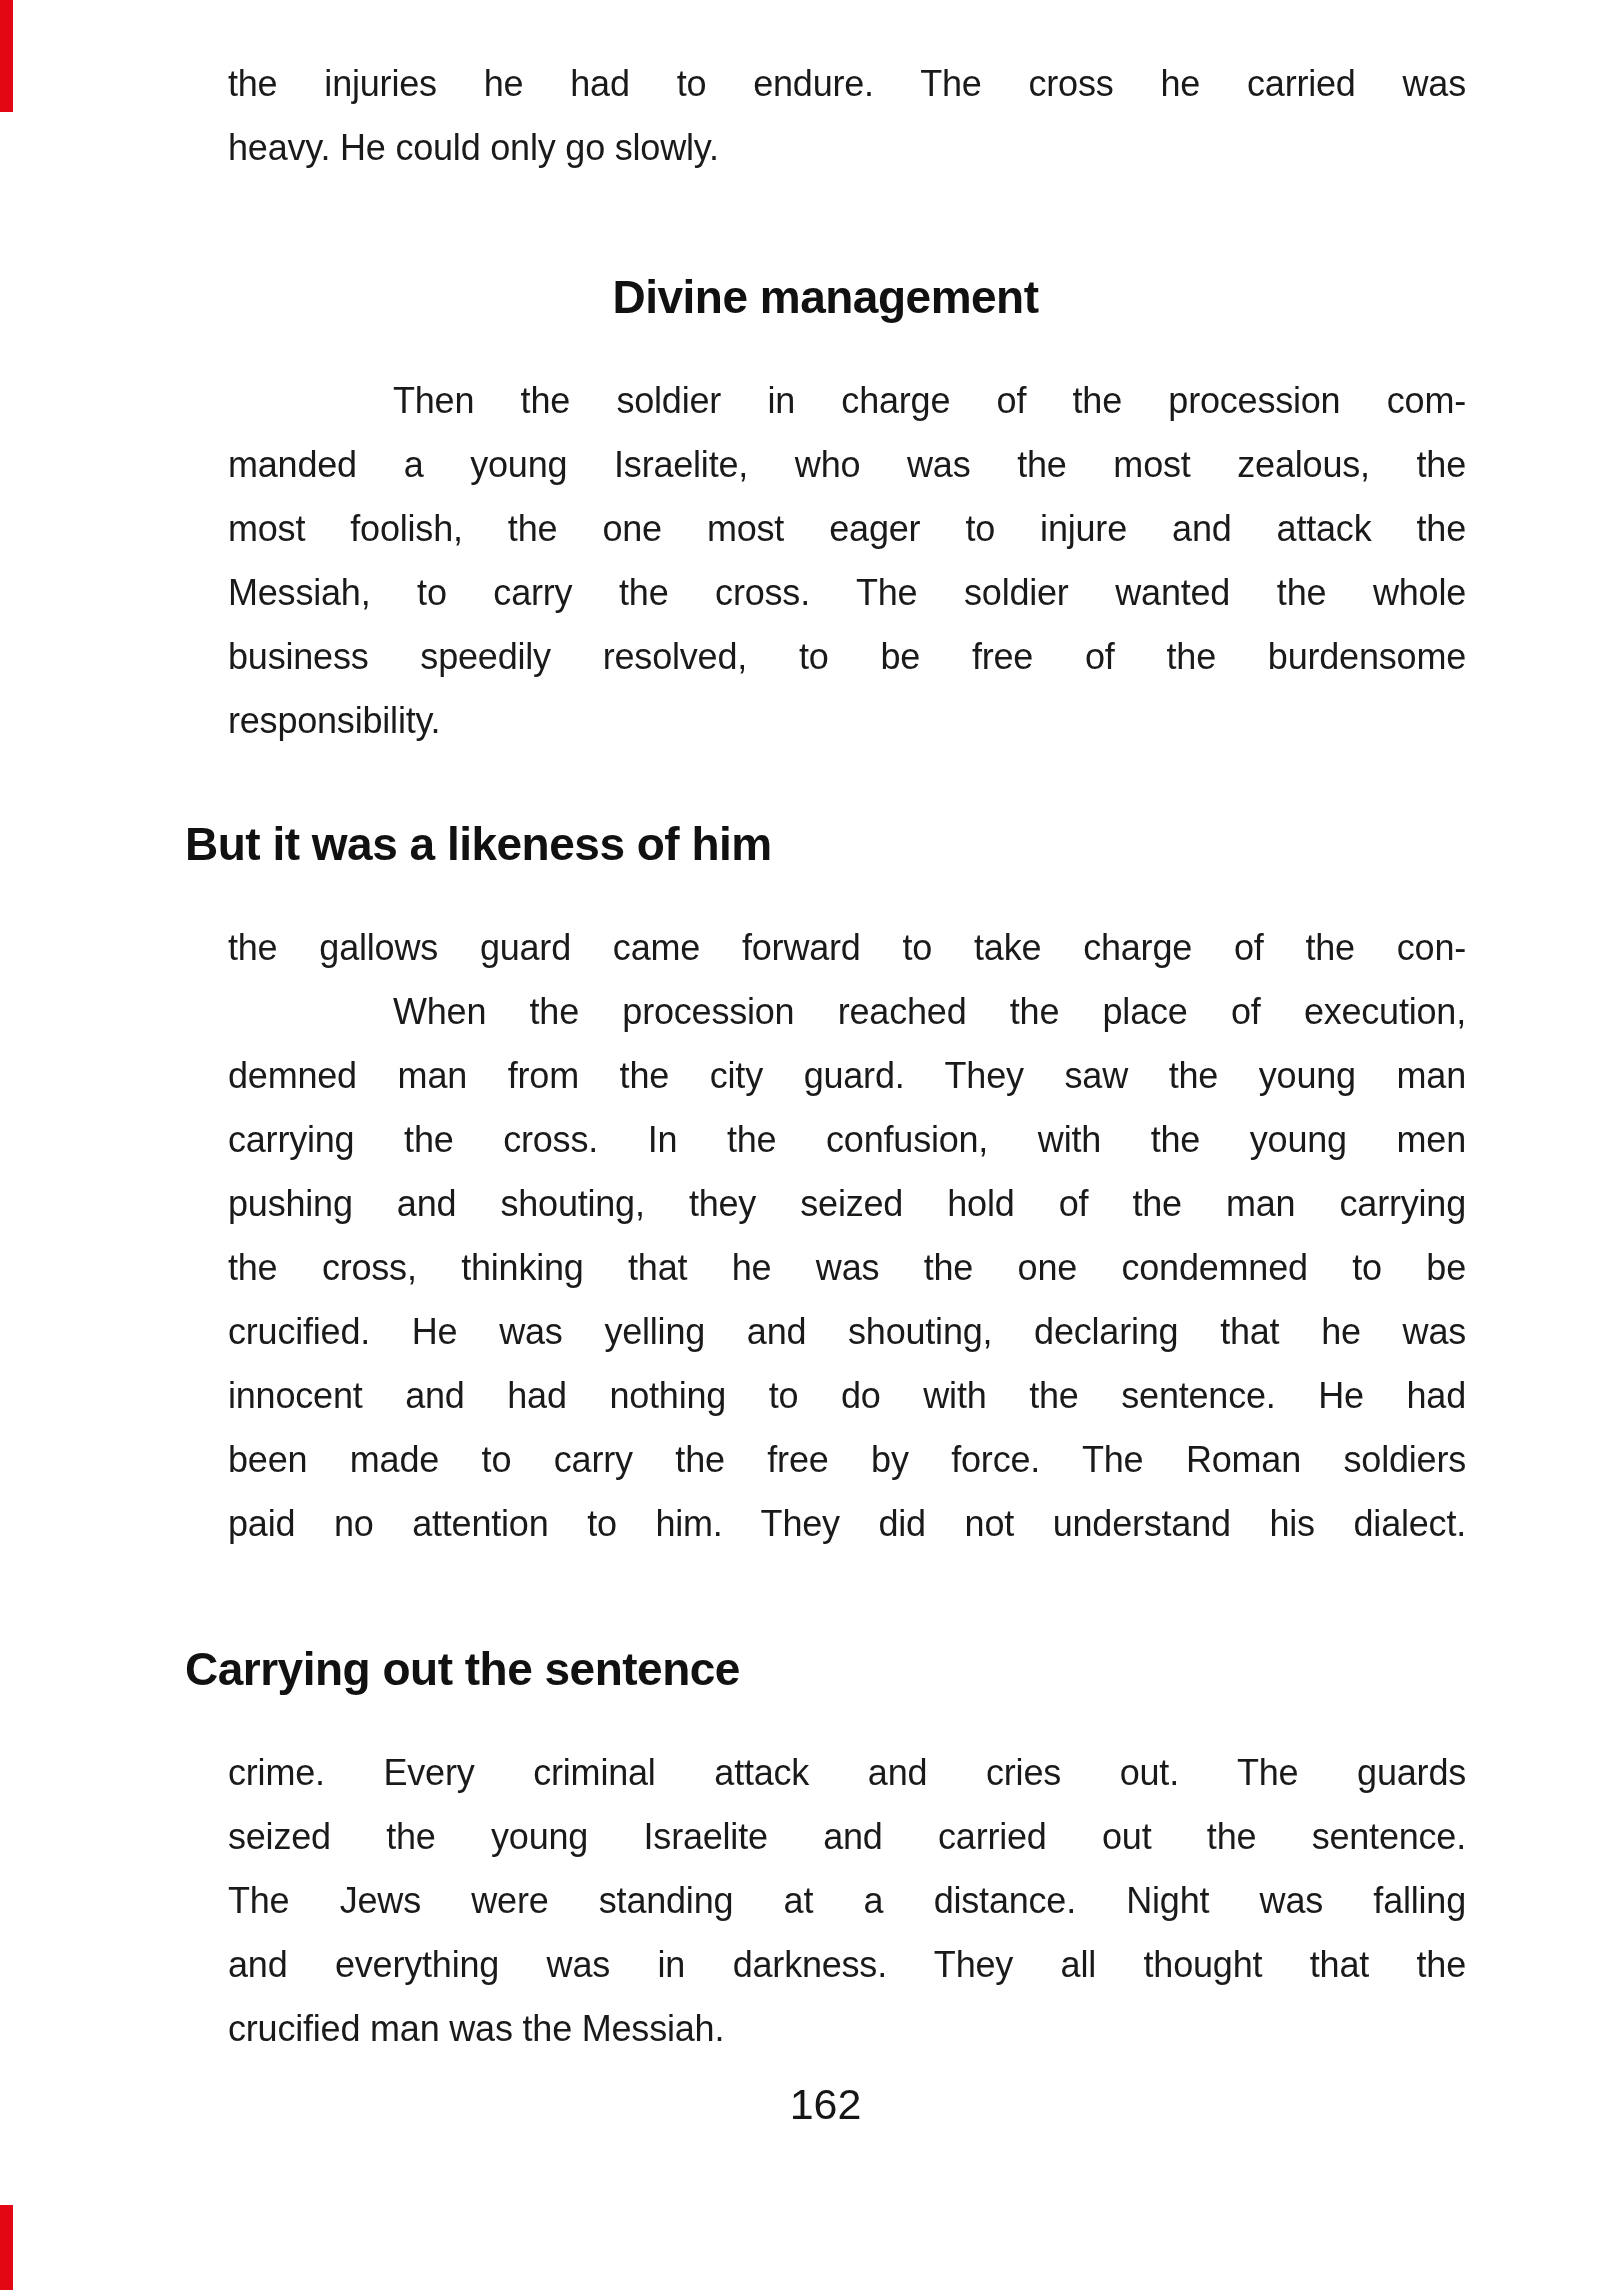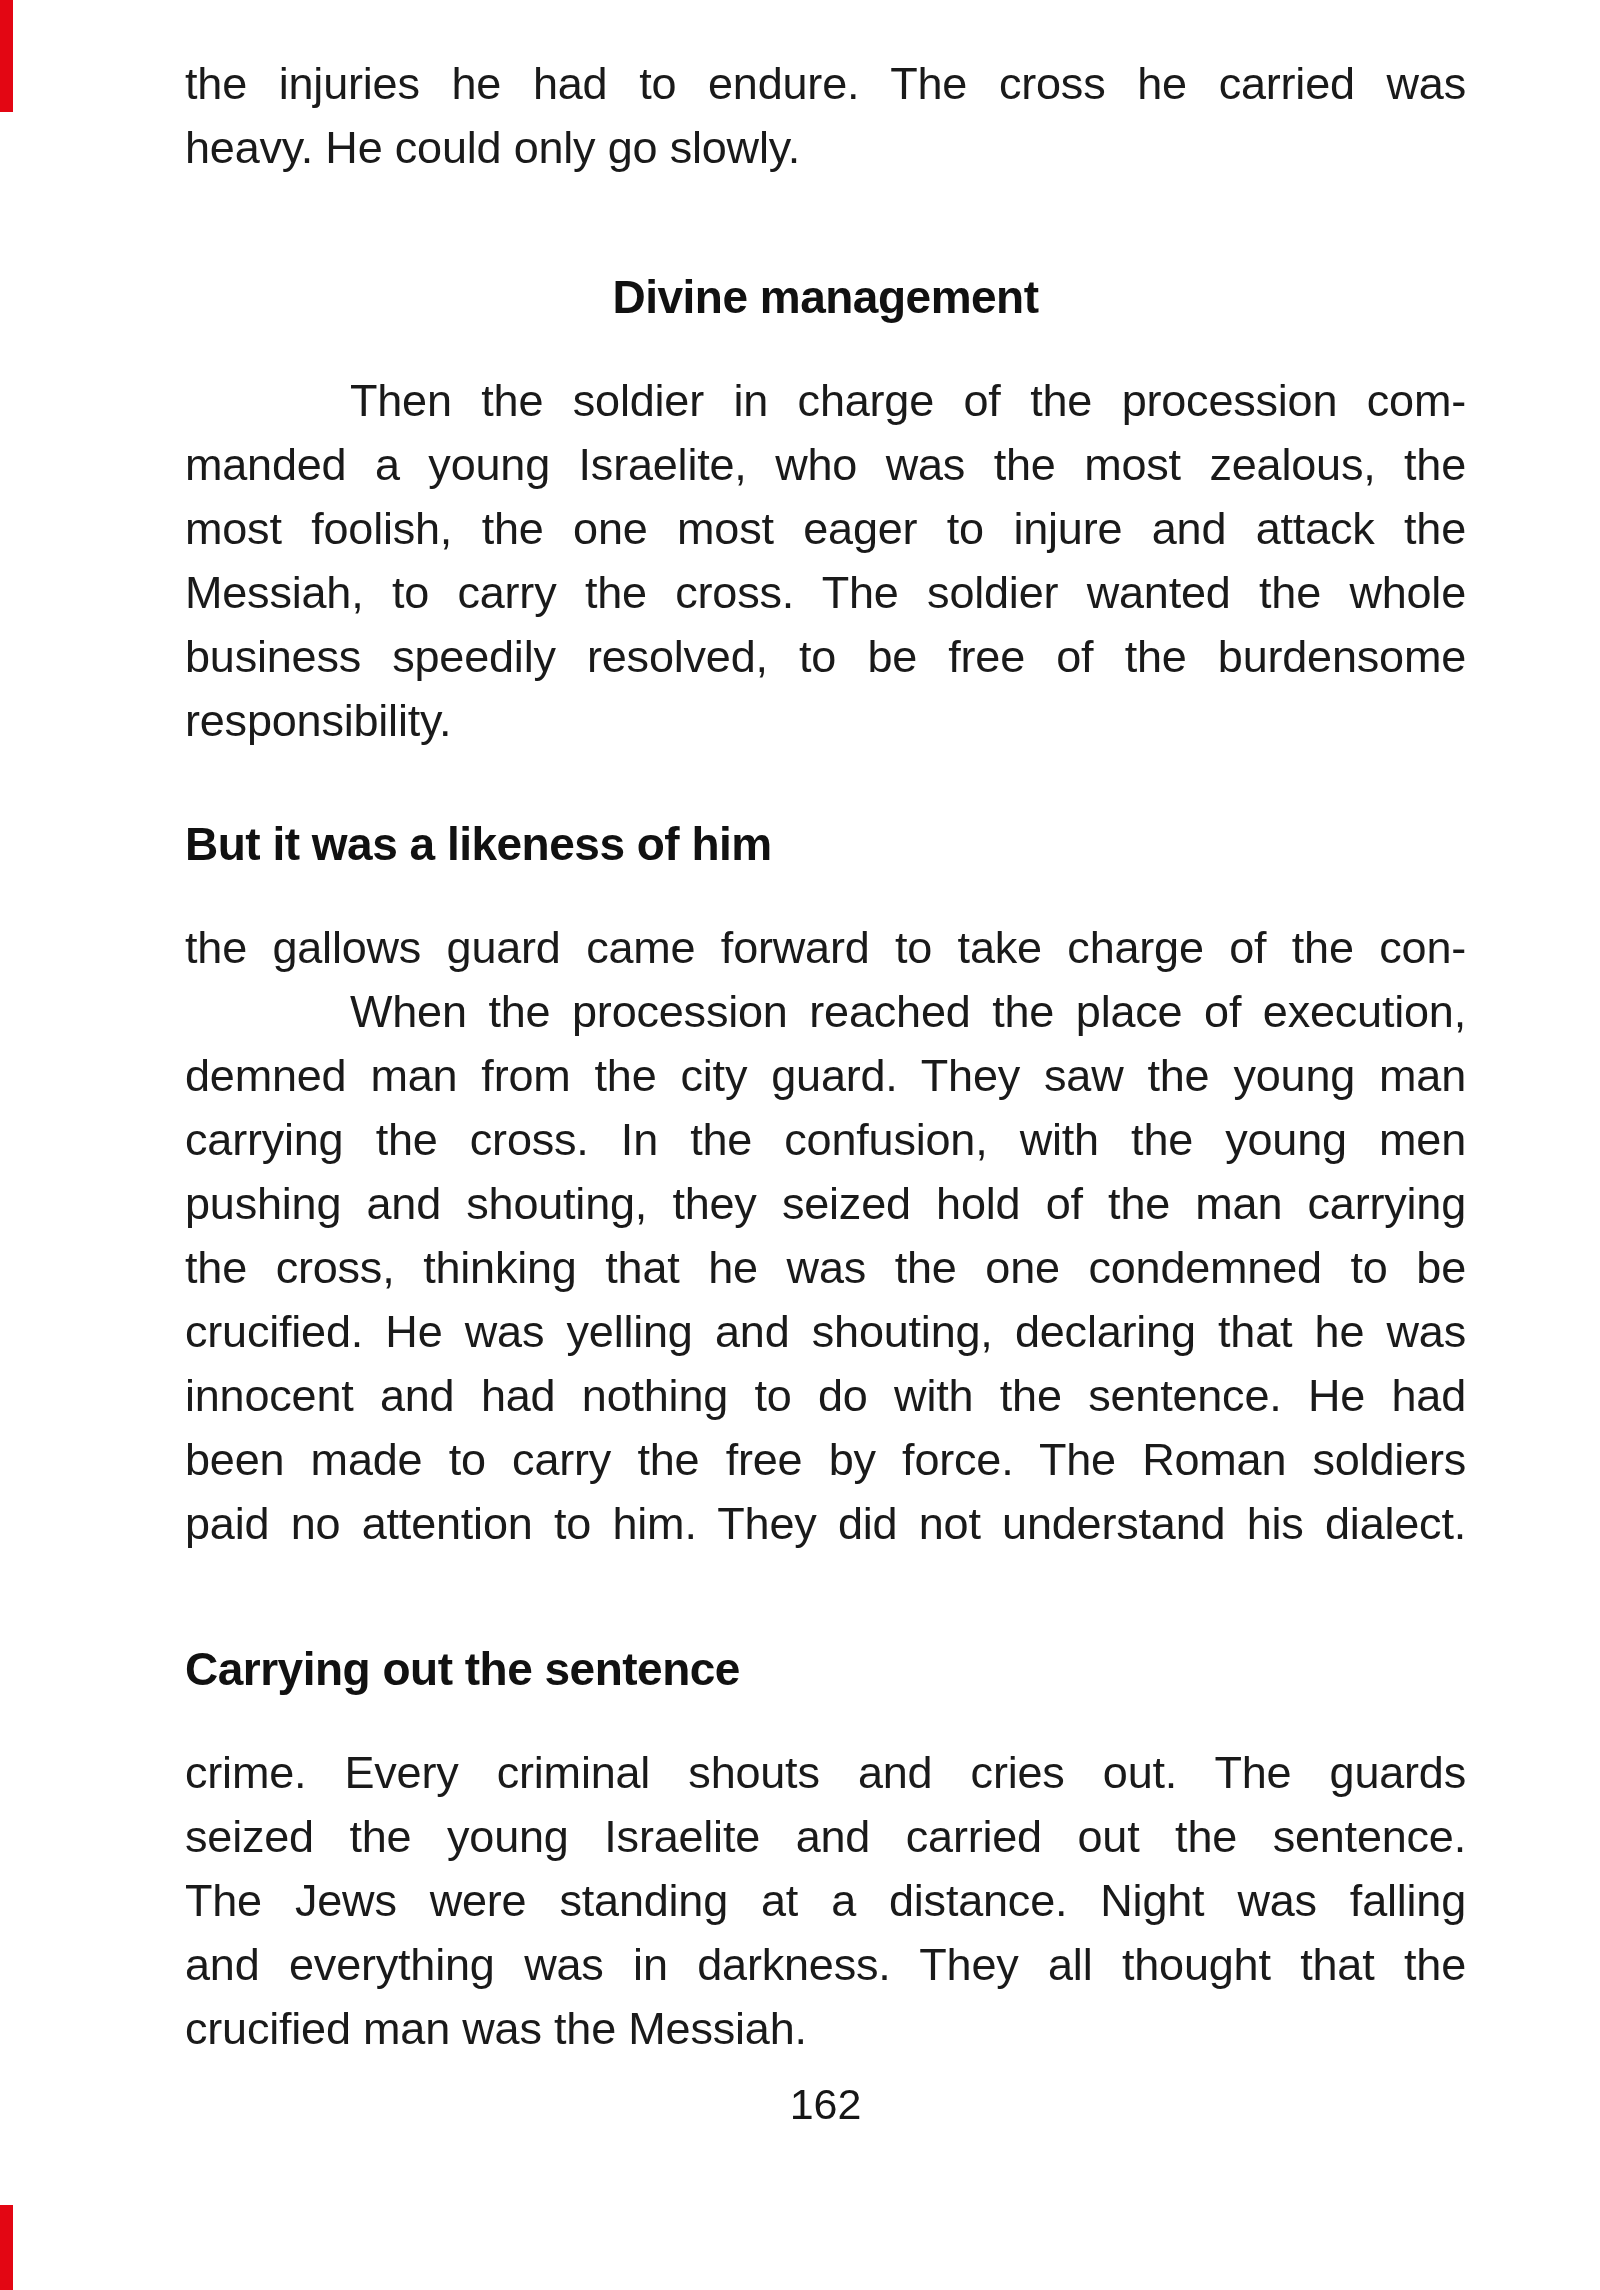--- a/index.html
+++ b/index.html
@@ -20,26 +20,27 @@
   .edge-mark.top { top: 0; height: 112px; }
   .edge-mark.bottom { top: 2205px; height: 86px; }
   .content {
     position: absolute;
     left: 185px;
     top: 52px;
     width: 1281px;
   }
   .para { margin: 0; }
   .line {
-    font-size: 45px;
+    font-size: 36px;
     line-height: 64px;
     letter-spacing: -0.2px;
     text-align: justify;
     text-align-last: justify;
     white-space: normal;
+    margin-left: 43px;
   }
   .line.endline { text-align-last: left; }
   .line.indent { padding-left: 165px; }
   .section-heading {
     font-size: 46px;
     line-height: 53px;
     font-weight: 700;
     letter-spacing: -0.5px;
     color: #111111;
     margin: 0;
@@ -95,21 +96,21 @@
           <div class="line">crucified. He was yelling and shouting, declaring that he was</div>
           <div class="line">innocent and had nothing to do with the sentence. He had</div>
           <div class="line">been made to carry the free by force. The Roman soldiers</div>
           <div class="line">paid no attention to him. They did not understand his dialect.</div>
         </div>
     </div>
 
     <div class="section section-3">
       <h2 class="section-heading">Carrying out the sentence</h2>
       <div class="para">
-          <div class="line">crime. Every criminal shouts and cries out. The guards</div>
+          <div class="line">crime. Every criminal attack and cries out. The guards</div>
           <div class="line">seized the young Israelite and carried out the sentence.</div>
           <div class="line">The Jews were standing at a distance. Night was falling</div>
           <div class="line">and everything was in darkness. They all thought that the</div>
           <div class="line endline">crucified man was the Messiah.</div>
         </div>
     </div>
 
     <div class="page-number">162</div>
 
   </div>

